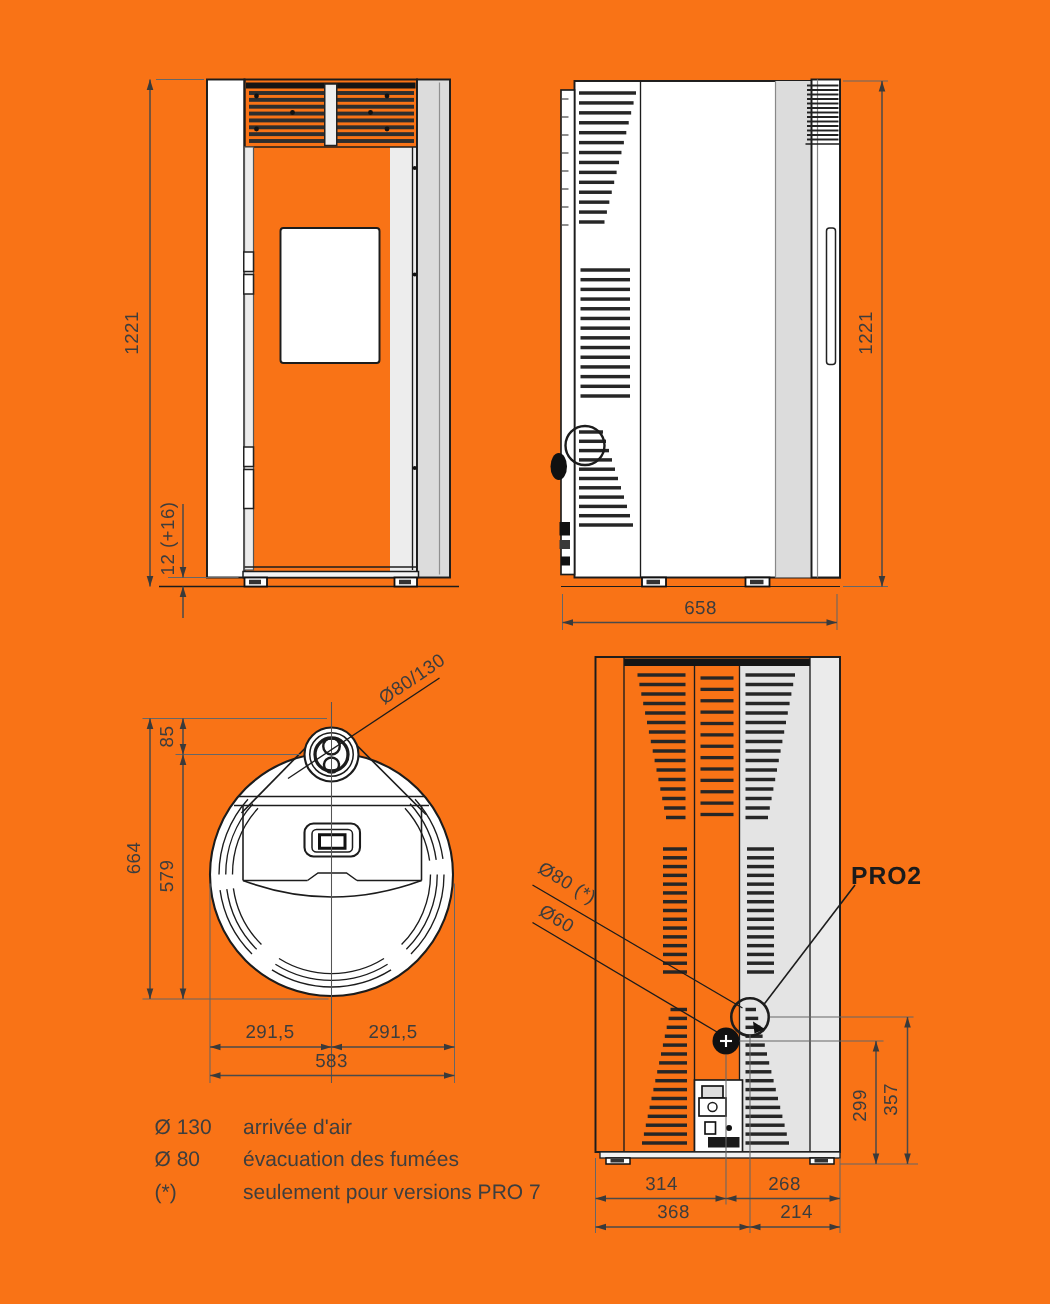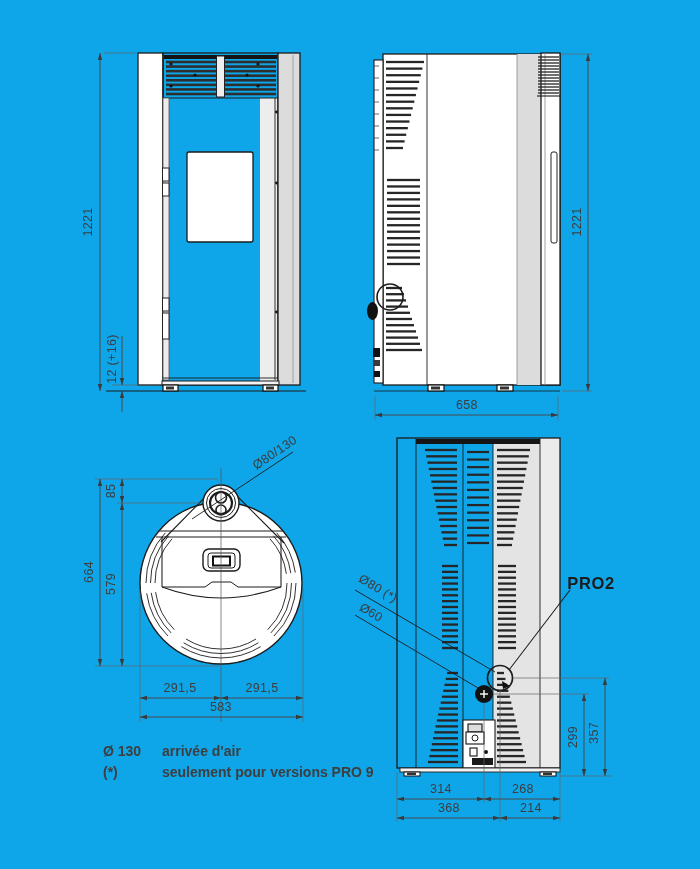--- a/index.html
+++ b/index.html
@@ -1,22 +1,22 @@
 <!DOCTYPE html>
 <html><head>
 <meta charset="utf-8">
 <style>
   html,body{margin:0;padding:0;background:#fff;}
-  .stage{position:relative;width:700px;height:869px;background:#0ea5e9;overflow:hidden;
+  .stage{position:relative;width:700px;height:869px;background:#f97316;overflow:hidden;
          font-family:"Liberation Sans",sans-serif;}
   svg{position:absolute;left:0;top:0;}
   svg text{font-family:"Liberation Sans",sans-serif;fill:#3d3d3d;font-size:12.5px;letter-spacing:.3px;}
   svg text.pro2{font-weight:700;font-size:16.5px;fill:#1b1b1b;letter-spacing:.6px;}
   .legend{position:absolute;left:103px;top:740px;color:#3e3e3e;font-size:14px;}
-  .lrow{display:flex;height:21.5px;align-items:center;font-weight:bold;}
+  .lrow{display:flex;height:21.5px;align-items:center;}
   .lsym{width:59px;flex:0 0 59px;}
   .lnote{height:21.5px;display:flex;align-items:center;}
 </style>
 </head>
 <body>
 
 <div class="stage">
   <svg width="700" height="869" viewBox="0 0 700 869">
     <g id="g-front">
         <line x1="106" y1="391" x2="306" y2="391" stroke="#1c1c1c" stroke-width="1"></line>
@@ -402,17 +402,21 @@
       <text text-anchor="middle" x="531" y="812">214</text>
     </g>
   </svg>
 
   <div class="legend">
     <div class="lrow">
       <span class="lsym">Ø 130</span>
       <span>arrivée d'air</span>
     </div>
     <div class="lrow">
+      <span class="lsym">Ø 80</span>
+      <span>évacuation des fumées</span>
+    </div>
+    <div class="lrow">
       <span class="lsym">(*)</span>
-      <span>seulement pour versions PRO 9</span>
+      <span>seulement pour versions PRO 7</span>
     </div>
   </div>
 </div>
 
 </body></html>

